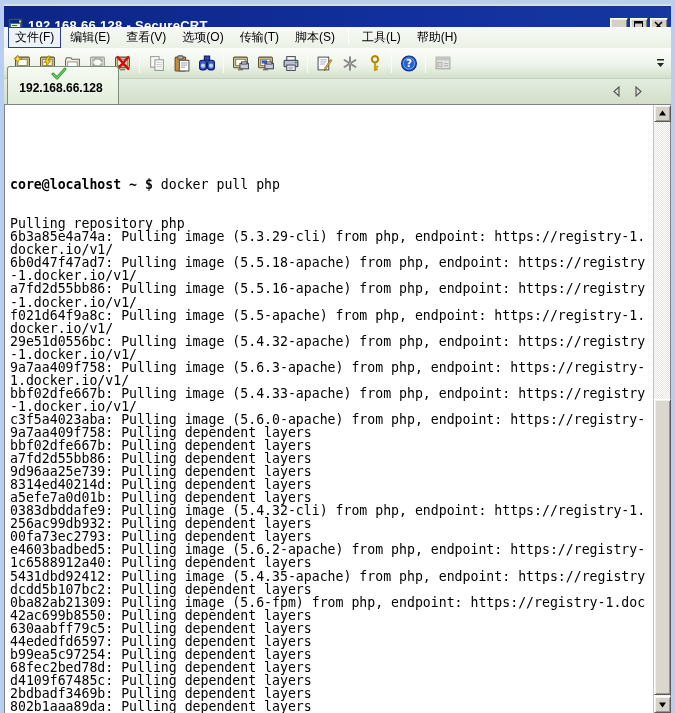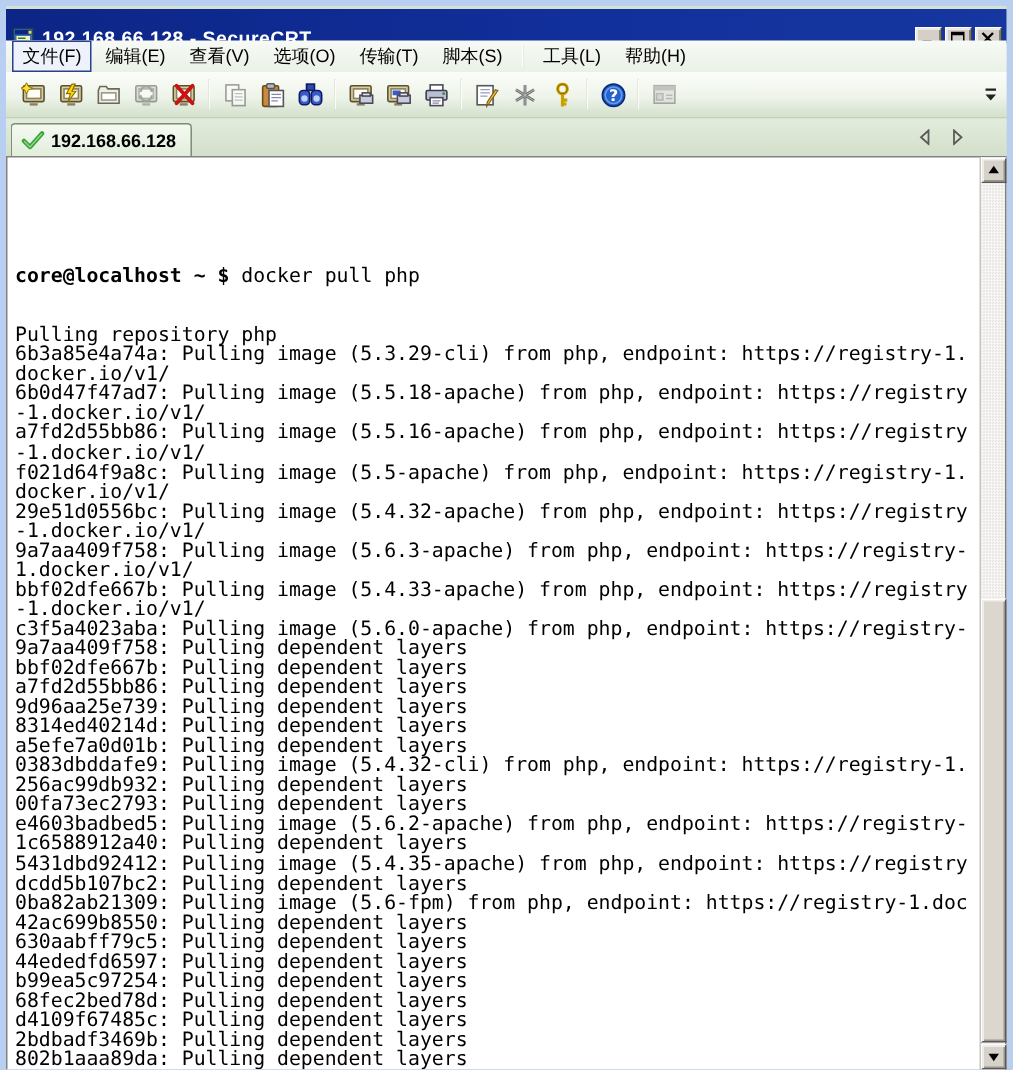--- a/index.html
+++ b/index.html
@@ -57,25 +57,25 @@
   .tb-btn.disabled { opacity:0.55; filter:grayscale(85%); }
   .tb-sep { width:1px; height:20px; background:#9fae98; border-right:1px solid #fbfdf9; margin:0 4px; flex:0 0 auto; }
   .tb-overflow { position:absolute; right:4px; top:8px; width:12px; height:14px; }
 
   
   .tabrow {
     position:absolute; top:75px; left:0; right:0; height:25px;
     background:linear-gradient(#e3ecdd,#d2dfca);
   }
   .session-tab {
-    position:absolute; left:3px; bottom:0; height:22px; min-width:112px;
+    position:absolute; left:3px; bottom:0; height:38px; min-width:112px;
     background:linear-gradient(#f5faf2,#e2eddb);
     border:1px solid #7e8f77; border-bottom:none;
     border-radius:3px 3px 0 0;
-    display:flex; align-items:center; padding:0 10px 0 6px;
+    display:flex; align-items:center; padding:0 10px 0 6px;flex-direction:column;
   }
   .session-tab .check { width:16px; height:14px; margin-right:4px; }
   .session-tab .tab-label { font-size:12px; font-weight:bold; color:#000; white-space:nowrap; }
   .tab-scroll { position:absolute; top:4px; width:14px; height:16px; display:flex; align-items:center; justify-content:center; }
   .tab-scroll.left { right:48px; }
   .tab-scroll.right { right:26px; }
 
   
   .terminal {
     position:absolute; top:100px; left:0; right:0; bottom:0;

